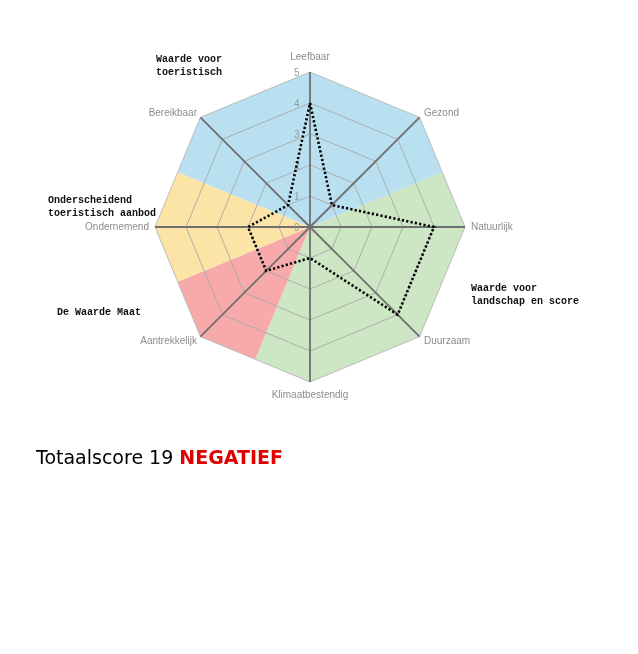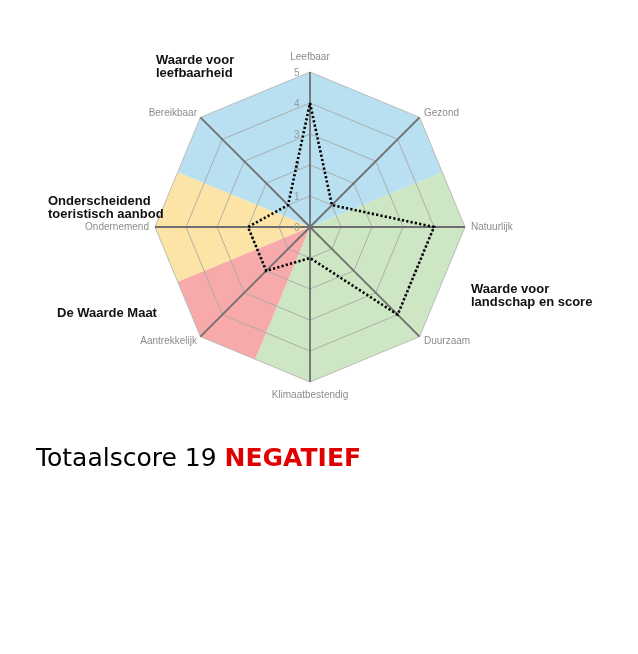--- a/index.html
+++ b/index.html
@@ -1,21 +1,21 @@
 <!DOCTYPE html>
 <html><head>
 <meta charset="utf-8">
 <style>
   html, body { margin:0; padding:0; background:#ffffff; }
   body { width:638px; height:654px; position:relative; overflow:hidden; font-family:"DejaVu Sans", sans-serif; }
   #chart { position:absolute; left:0; top:0; }
   .axis-label { font-family:"Liberation Sans", sans-serif; font-size:10px; fill:#8c8c8c; }
   .tick-label { font-family:"Liberation Sans", sans-serif; font-size:10px; fill:#9a9a9a; }
-  .quad-label { position:absolute; font-family:Liberation Sans, sans-serif; font-size:13px; font-weight:bold; color:#111; line-height:13px; white-space:nowrap; }
-  .summary { position:absolute; left:36px; top:437px; width:590px; font-family:"DejaVu Sans", sans-serif; font-size:25px; color:#000; line-height:41px; }
+  .quad-label { position:absolute; font-family:Liberation Mono, monospace; font-size:10px; font-weight:bold; color:#111; line-height:13px; white-space:nowrap; }
+  .summary { position:absolute; left:36px; top:437px; width:590px; font-family:"DejaVu Sans", sans-serif; font-size:19px; color:#000; line-height:41px; }
   .verdict { color:#e00000; font-weight:bold; }
 </style>
 </head>
 <body>
 
 <svg id="chart" width="638" height="420">
   <g id="quadrants">
       <polygon points="310,227 177.69922445804255,172.19922445804258 200.3984489160851,117.39844891608514 310,72 419.60155108391484,117.39844891608514 442.3007755419574,172.19922445804258" fill="#b8e0f0" stroke="none"></polygon>
       <polygon points="310,227 442.3007755419574,172.19922445804258 465,227 419.60155108391484,336.60155108391484 310,382 255.19922445804258,359.3007755419574" fill="#cde6c3" stroke="none"></polygon>
       <polygon points="310,227 255.19922445804258,359.3007755419574 200.39844891608516,336.60155108391484 177.69922445804258,281.8007755419574" fill="#f8aaaa" stroke="none"></polygon>
@@ -54,21 +54,21 @@
       <text x="310" y="398" text-anchor="middle" class="axis-label">Klimaatbestendig</text>
       <text x="197" y="344" text-anchor="end" class="axis-label">Aantrekkelijk</text>
       <text x="149" y="230" text-anchor="end" class="axis-label">Ondernemend</text>
       <text x="197" y="116" text-anchor="end" class="axis-label">Bereikbaar</text>
     </g>
   <polygon id="series" fill="none" stroke="#000" stroke-width="2.6" stroke-dasharray="2.2,2.2" points="310,103 331.920310216783,205.07968978321702 434,227 397.6812408671319,314.6812408671319 310,258 266.15937956643404,270.84062043356596 248,227 288.079689783217,205.07968978321702"></polygon>
 </svg>
 
 <div class="quad-label" style="left:156px; top:53px;">
   <div>Waarde voor</div>
-  <div>leefbaarheid</div>
+  <div>toeristisch</div>
 </div>
 <div class="quad-label" style="left:48px; top:194px;">
   <div>Onderscheidend</div>
   <div>toeristisch aanbod</div>
 </div>
 <div class="quad-label" style="left:57px; top:306px;">
   <div>De Waarde Maat</div>
 </div>
 <div class="quad-label" style="left:471px; top:282px;">
   <div>Waarde voor</div>

